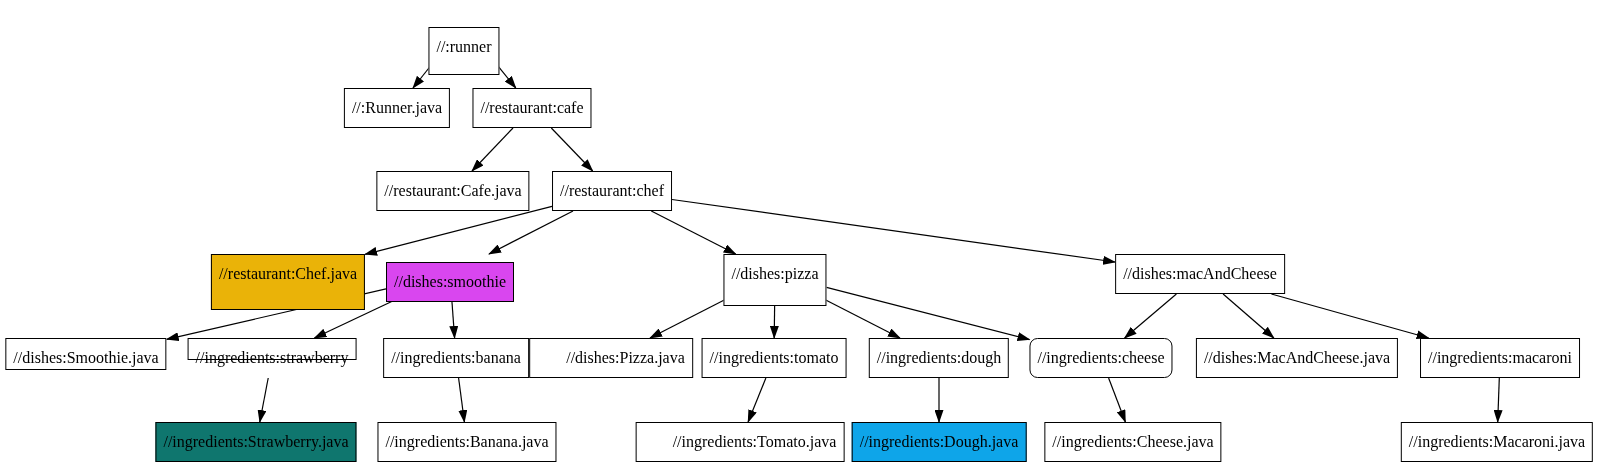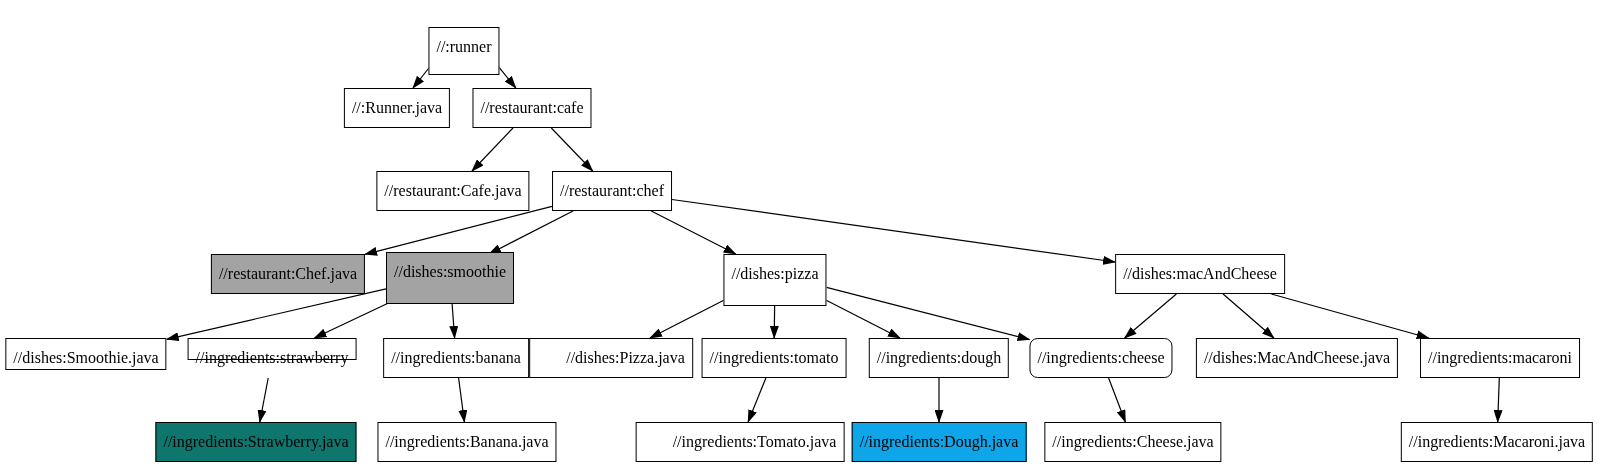--- a/index.html
+++ b/index.html
@@ -77,22 +77,22 @@
         <line x1="1108.6" y1="378.0" x2="1125.4" y2="422.0" stroke="#000000" stroke-width="1.2" marker-end="url(#arrow)"></line>
         <line x1="1499.3" y1="378.0" x2="1497.7" y2="422.0" stroke="#000000" stroke-width="1.2" marker-end="url(#arrow)"></line>
       </g>
   </svg>
   <div id="nodes">
       <div class="node" style="left: 464px; top: 4px; height: 48px; line-height: 38px; background: rgb(255, 255, 255); border-color: rgb(0, 0, 0); margin-top: 23px;">//:runner</div>
       <div class="node" style="left: 397px; top: 88px; height: 40px; line-height: 38px; background: rgb(255, 255, 255); border-color: rgb(0, 0, 0);">//:Runner.java</div>
       <div class="node" style="left: 532px; top: 88px; height: 40px; line-height: 38px; background: rgb(255, 255, 255); border-color: rgb(0, 0, 0);">//restaurant:cafe</div>
       <div class="node" style="left: 453px; top: 171px; height: 40px; line-height: 38px; background: rgb(255, 255, 255); border-color: rgb(0, 0, 0);">//restaurant:Cafe.java</div>
       <div class="node" style="left: 612px; top: 171px; height: 40px; line-height: 38px; background: rgb(255, 255, 255); border-color: rgb(0, 0, 0);">//restaurant:chef</div>
-      <div class="node" style="left: 288px; top: 254px; height: 40px; line-height: 38px; background: #a3a3a3; border-color: rgb(0, 0, 0);">//restaurant:Chef.java</div>
-      <div class="node" style="left: 450px; top: 252px; height: 52px; line-height: 38px; background: #a3a3a3; border-color: rgb(0, 0, 0);">//dishes:smoothie</div>
+      <div class="node" style="left: 288px; top: 254px; height: 56px; line-height: 38px; background: #eab308; border-color: rgb(0, 0, 0);">//restaurant:Chef.java</div>
+      <div class="node" style="left: 450px; top: 262px; height: 40px; line-height: 38px; background: #d946ef; border-color: rgb(0, 0, 0);">//dishes:smoothie</div>
       <div class="node" style="left: 775px; top: 254px; height: 52px; line-height: 38px; background: rgb(255, 255, 255); border-color: rgb(0, 0, 0);">//dishes:pizza</div>
       <div class="node" style="left: 1200px; top: 254px; height: 40px; line-height: 38px; background: rgb(255, 255, 255); border-color: rgb(0, 0, 0);">//dishes:macAndCheese</div>
       <div class="node" style="left: 86px; top: 338px; height: 32px; line-height: 38px; background: rgb(255, 255, 255); border-color: rgb(0, 0, 0);">//dishes:Smoothie.java</div>
       <div class="node" style="left: 272px; top: 338px; height: 22px; line-height: 38px; background: rgb(255, 255, 255); border-color: rgb(0, 0, 0);">//ingredients:strawberry</div>
       <div class="node" style="left: 456px; top: 338px; height: 40px; line-height: 38px; background: rgb(255, 255, 255); border-color: rgb(0, 0, 0);">//ingredients:banana</div>
       <div class="node" style="left: 611px; top: 338px; height: 40px; line-height: 38px; background: rgb(255, 255, 255); border-color: rgb(0, 0, 0); padding-left: 36px;">//dishes:Pizza.java</div>
       <div class="node" style="left: 774px; top: 338px; height: 40px; line-height: 38px; background: rgb(255, 255, 255); border-color: rgb(0, 0, 0);">//ingredients:tomato</div>
       <div class="node" style="left: 939px; top: 338px; height: 40px; line-height: 38px; background: rgb(255, 255, 255); border-color: rgb(0, 0, 0);">//ingredients:dough</div>
       <div class="node" style="left: 1101px; top: 338px; height: 40px; line-height: 38px; background: rgb(255, 255, 255); border-color: rgb(0, 0, 0); border-radius: 8px;">//ingredients:cheese</div>
       <div class="node" style="left: 1297px; top: 338px; height: 40px; line-height: 38px; background: rgb(255, 255, 255); border-color: rgb(0, 0, 0);">//dishes:MacAndCheese.java</div>

